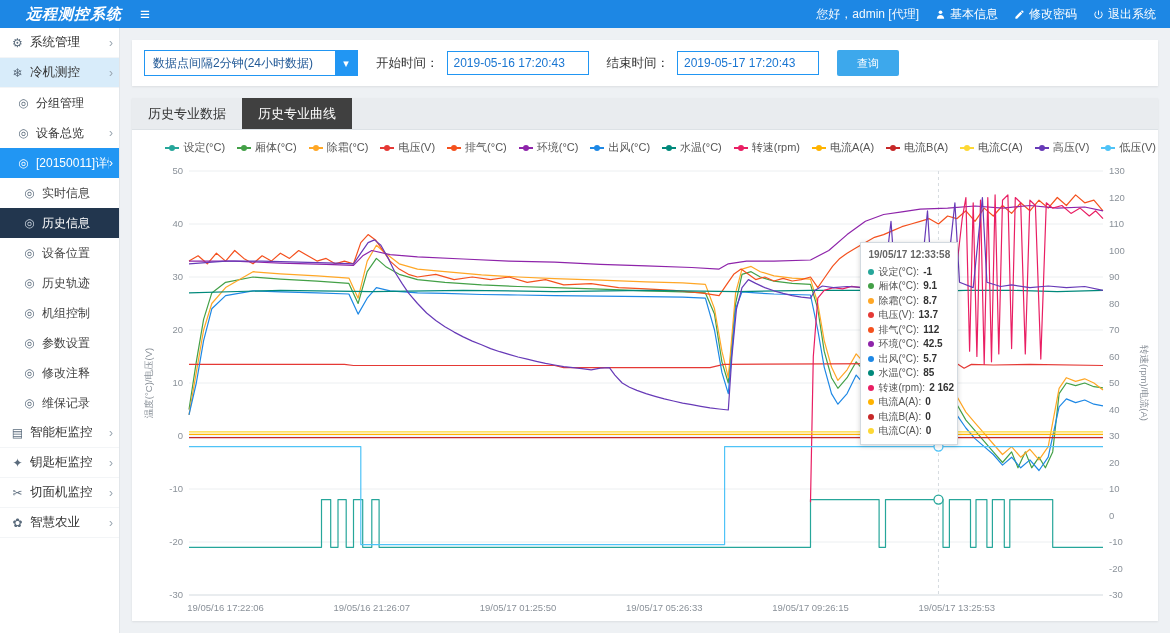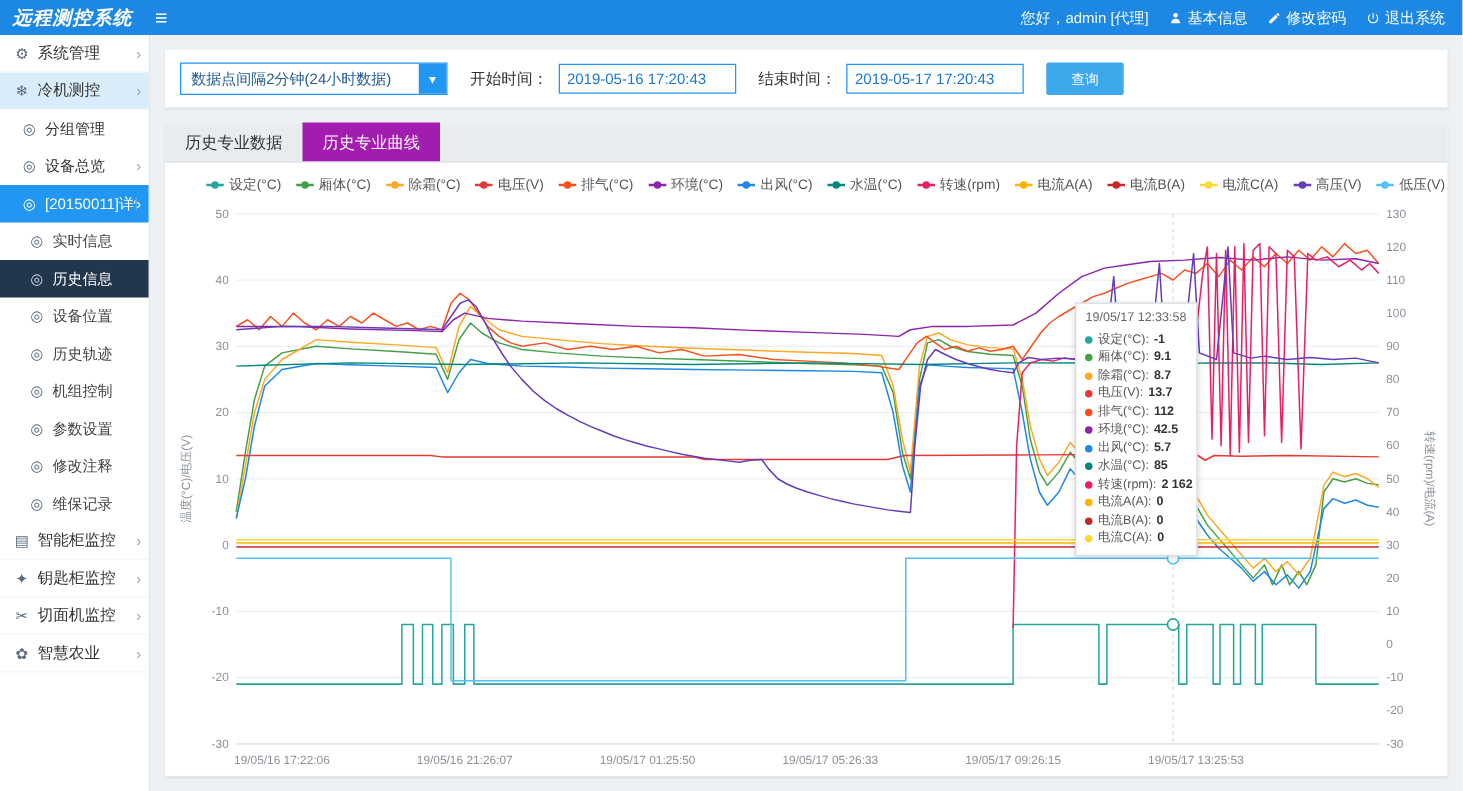--- a/index.html
+++ b/index.html
@@ -1,21 +1,21 @@
 <!DOCTYPE html>
 <html><head>
 <meta charset="utf-8">
 <style>
   * { margin:0; padding:0; box-sizing:border-box; }
   html,body { width:1170px; height:633px; overflow:hidden; font-family:"Liberation Sans", sans-serif; background:#eef1f4; }
   .app { width:1170px; height:633px; display:flex; flex-direction:column; }
 
   
   .topbar { height:28px; background:#1d87e4; display:flex; align-items:center; color:#fff; flex:0 0 28px; }
-  .brand { font-size:15px; font-weight:bold; font-style:italic; letter-spacing:1px; padding:0 10px 0 10px; }
+  .brand { font-size:15px; font-weight:bold; font-style:italic; letter-spacing:1px; padding:0 10px 0 26px; }
   .hamburger { font-size:17px; margin-left:8px; cursor:pointer; line-height:1; }
   .top-right { margin-left:auto; display:flex; align-items:center; gap:16px; font-size:12px; padding-right:14px; }
   .top-right .greet { opacity:.95; }
   .tnav { display:flex; align-items:center; gap:16px;font-family:Liberation Mono, monospace; }
   .tnav .tlink { display:flex; align-items:center; gap:4px; cursor:pointer; }
   .tnav svg { display:block; }
 
   
   .shell { flex:1; display:flex; min-height:0; }
   .sidebar { width:120px; background:#fff; border-right:1px solid #e2e6ea; overflow:hidden; }
@@ -39,32 +39,32 @@
   .filter-bar { padding:10px 12px; display:flex; align-items:center; gap:8px; font-size:12.5px; color:#333; flex:0 0 auto; }
   .select { width:214px; height:26px; border:1px solid #2196f3; display:flex; align-items:center; font-size:12px; color:#235a97; padding-left:8px; cursor:pointer; background:#fff; }
   .select .sel-arrow { margin-left:auto; width:22px; height:24px; background:#2196f3; color:#fff; display:flex; align-items:center; justify-content:center; font-size:11px; }
   .flabel { margin-left:10px; }
   .dt { width:142px; height:24px; border:1px solid #2196f3; color:#1976d2; font-size:12px; padding:0 6px; font-family:"Liberation Sans",sans-serif; }
   .query { margin-left:10px; background:#3da8ec; border:none; color:#fff; height:26px; padding:0 20px; font-size:11px; cursor:pointer; border-radius:2px; font-family:"Liberation Sans",sans-serif; }
 
   .chart-card { flex:1; display:flex; flex-direction:column; min-height:0; }
   .tabbar { height:32px; background:#e9ecef; border-bottom:1px solid #dde2e6; display:flex; flex:0 0 32px; }
   .tab { line-height:32px; padding:0 16px; font-size:13px; color:#333; cursor:pointer; }
-  .tab.active { background:#a21caf; color:#fff; }
+  .tab.active { background:#404040; color:#fff; }
 
   .chart-wrap { position:relative; flex:1; padding:4px 2px; }
   .legend { display:flex; flex-wrap:wrap; justify-content:flex-end; gap:16px 12px; font-size:11px; color:#555; padding:6px 0 2px 0; }
   .lg-item { display:flex; align-items:center; gap:4px; cursor:pointer; }
   .lgm { display:inline-block; width:14px; height:2px; position:relative; }
   .lgm i { position:absolute; left:4px; top:-2px; width:6px; height:6px; border-radius:50%; display:block; }
   #chart-svg { display:block; margin:0 auto; }
   #chart-svg text { font-family:"Liberation Sans",sans-serif; }
 
   .tooltip { position:absolute; left:71%; top:112px; width:98px; background:#fff; border:1px solid #d3dae0; box-shadow:0 1px 5px rgba(0,0,0,.18); padding:5px 7px; font-size:10px; color:#555; line-height:1.45; z-index:5; }
-  .tooltip .tt-title { color:#666; margin-bottom:2px; }
+  .tooltip .tt-title { color:#666; margin-bottom:2px;font-weight:bold; }
   .tt-row { display:flex; align-items:center; gap:4px; white-space:nowrap; }
   .tt-dot { width:6px; height:6px; border-radius:50%; flex:0 0 6px; }
   .tt-val { font-weight:bold; color:#333; }
 </style>
 </head>
 <body>
 
 <div class="app">
 
   <header class="topbar">

